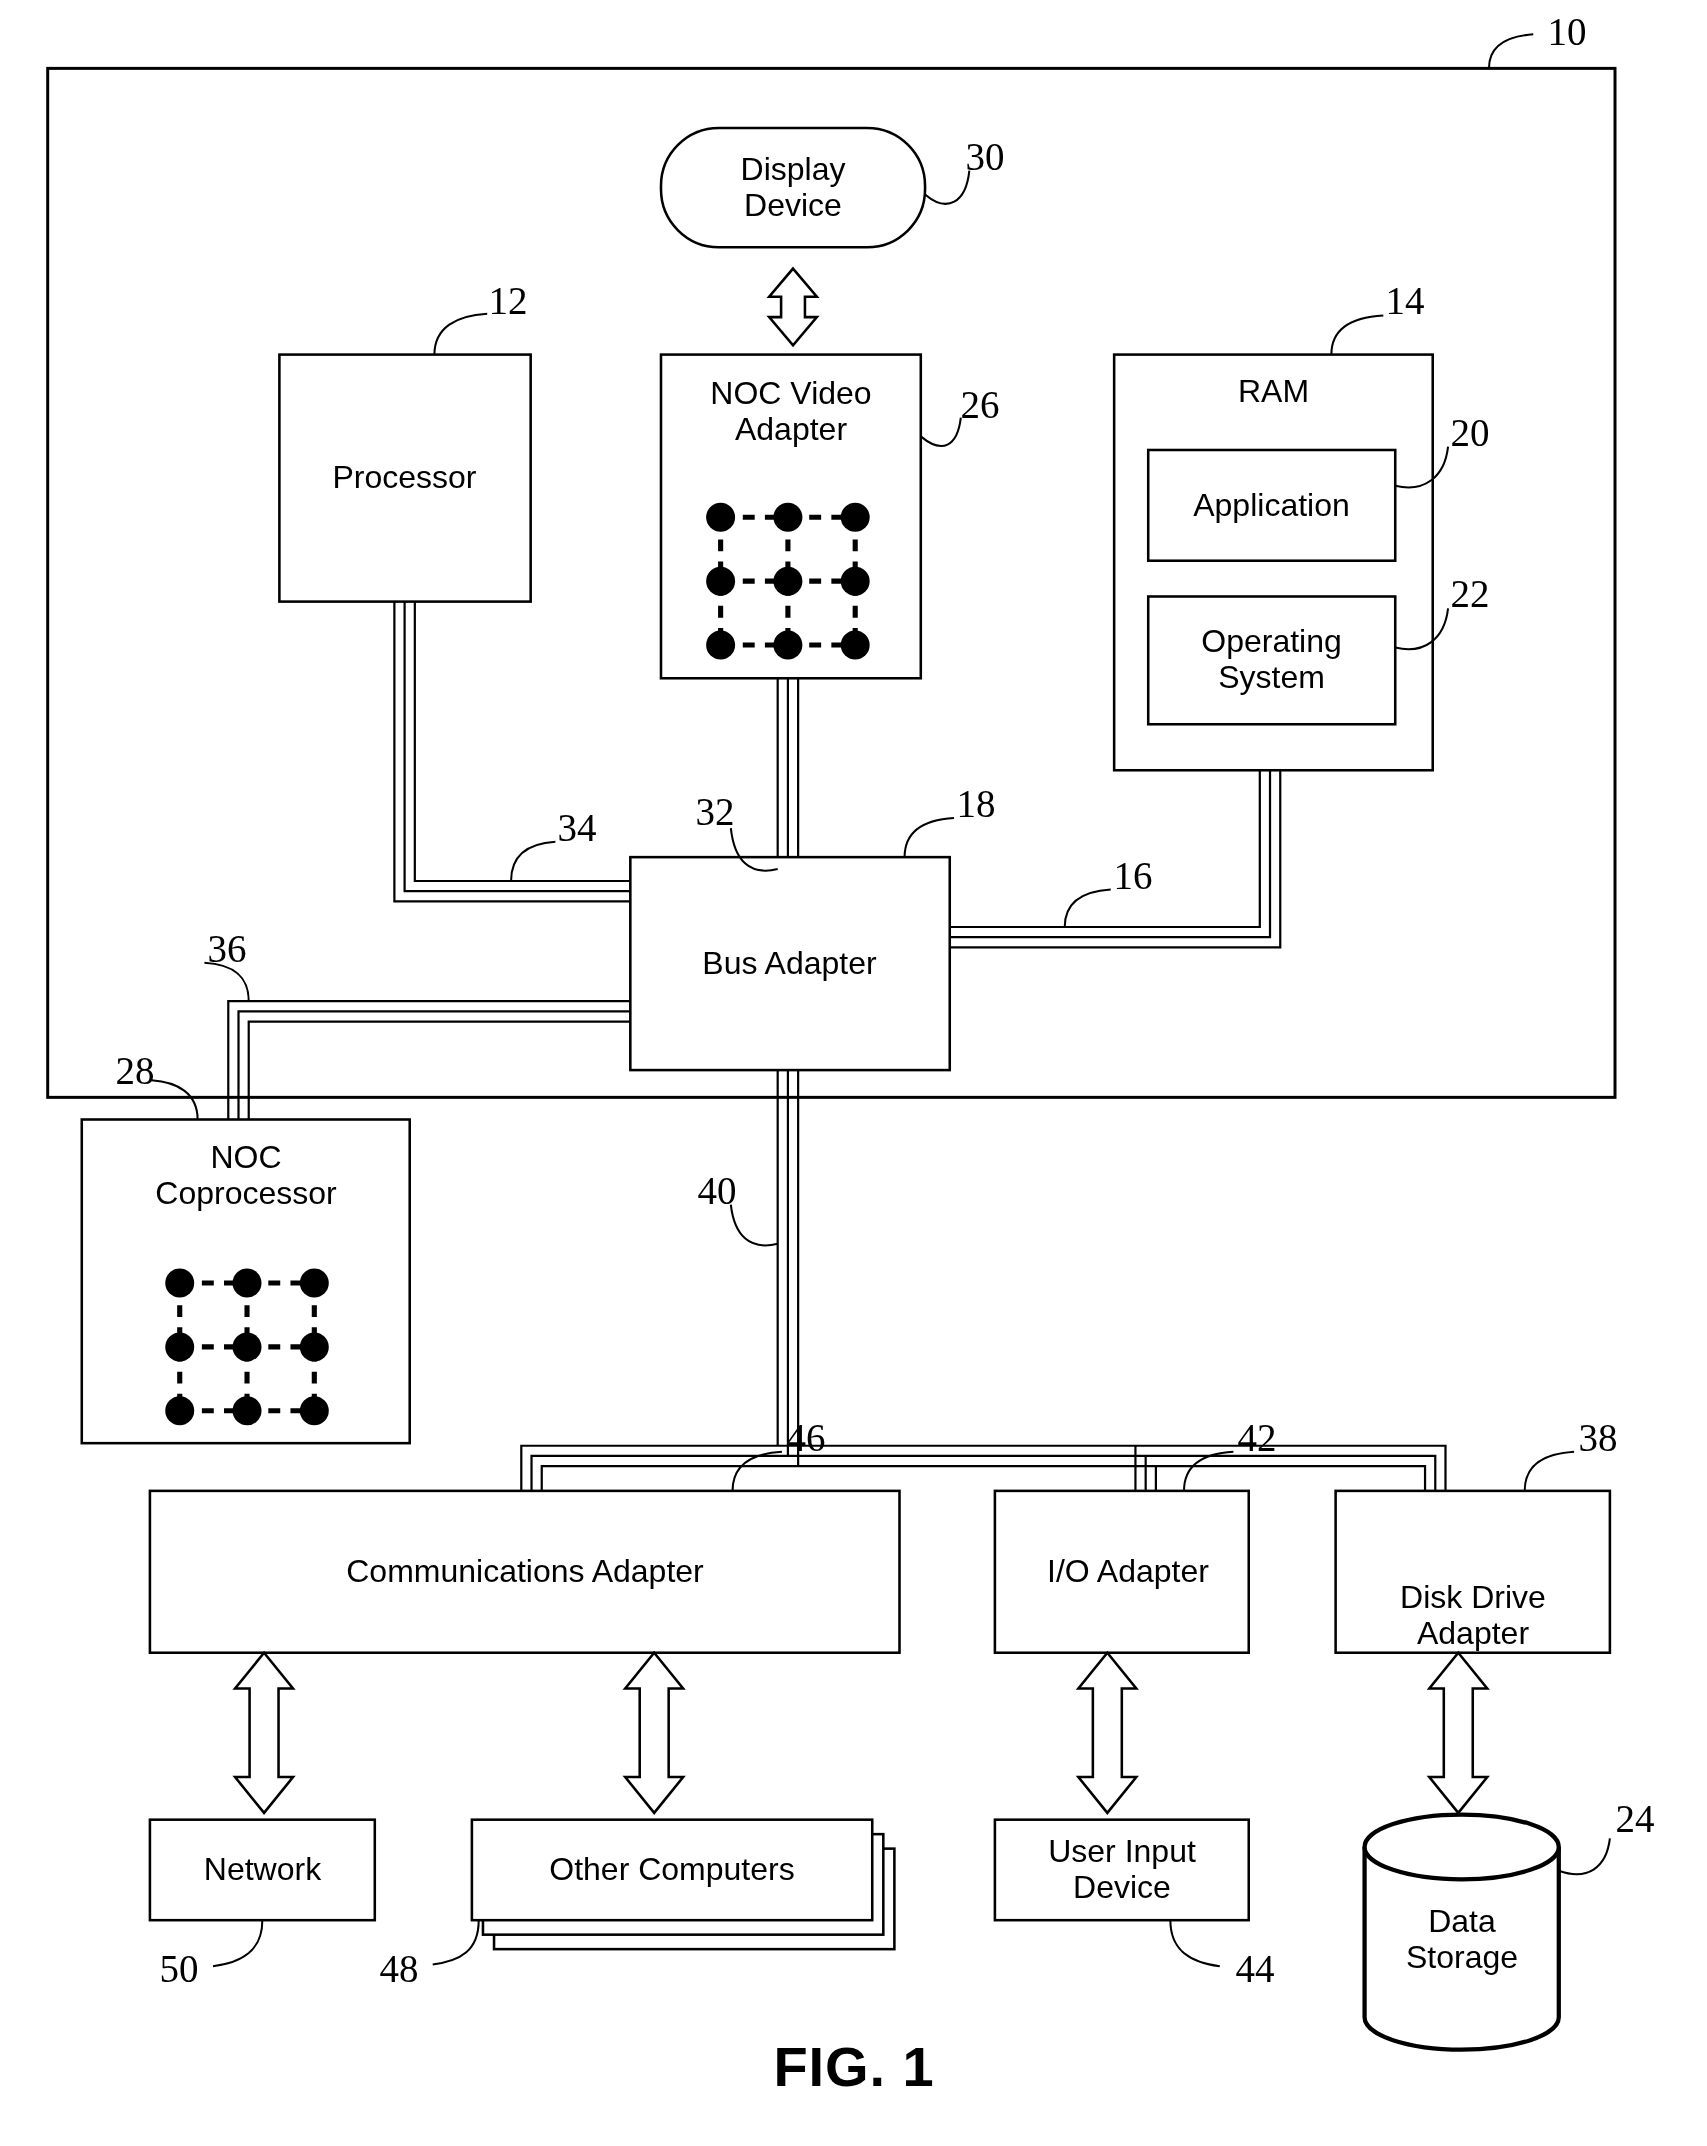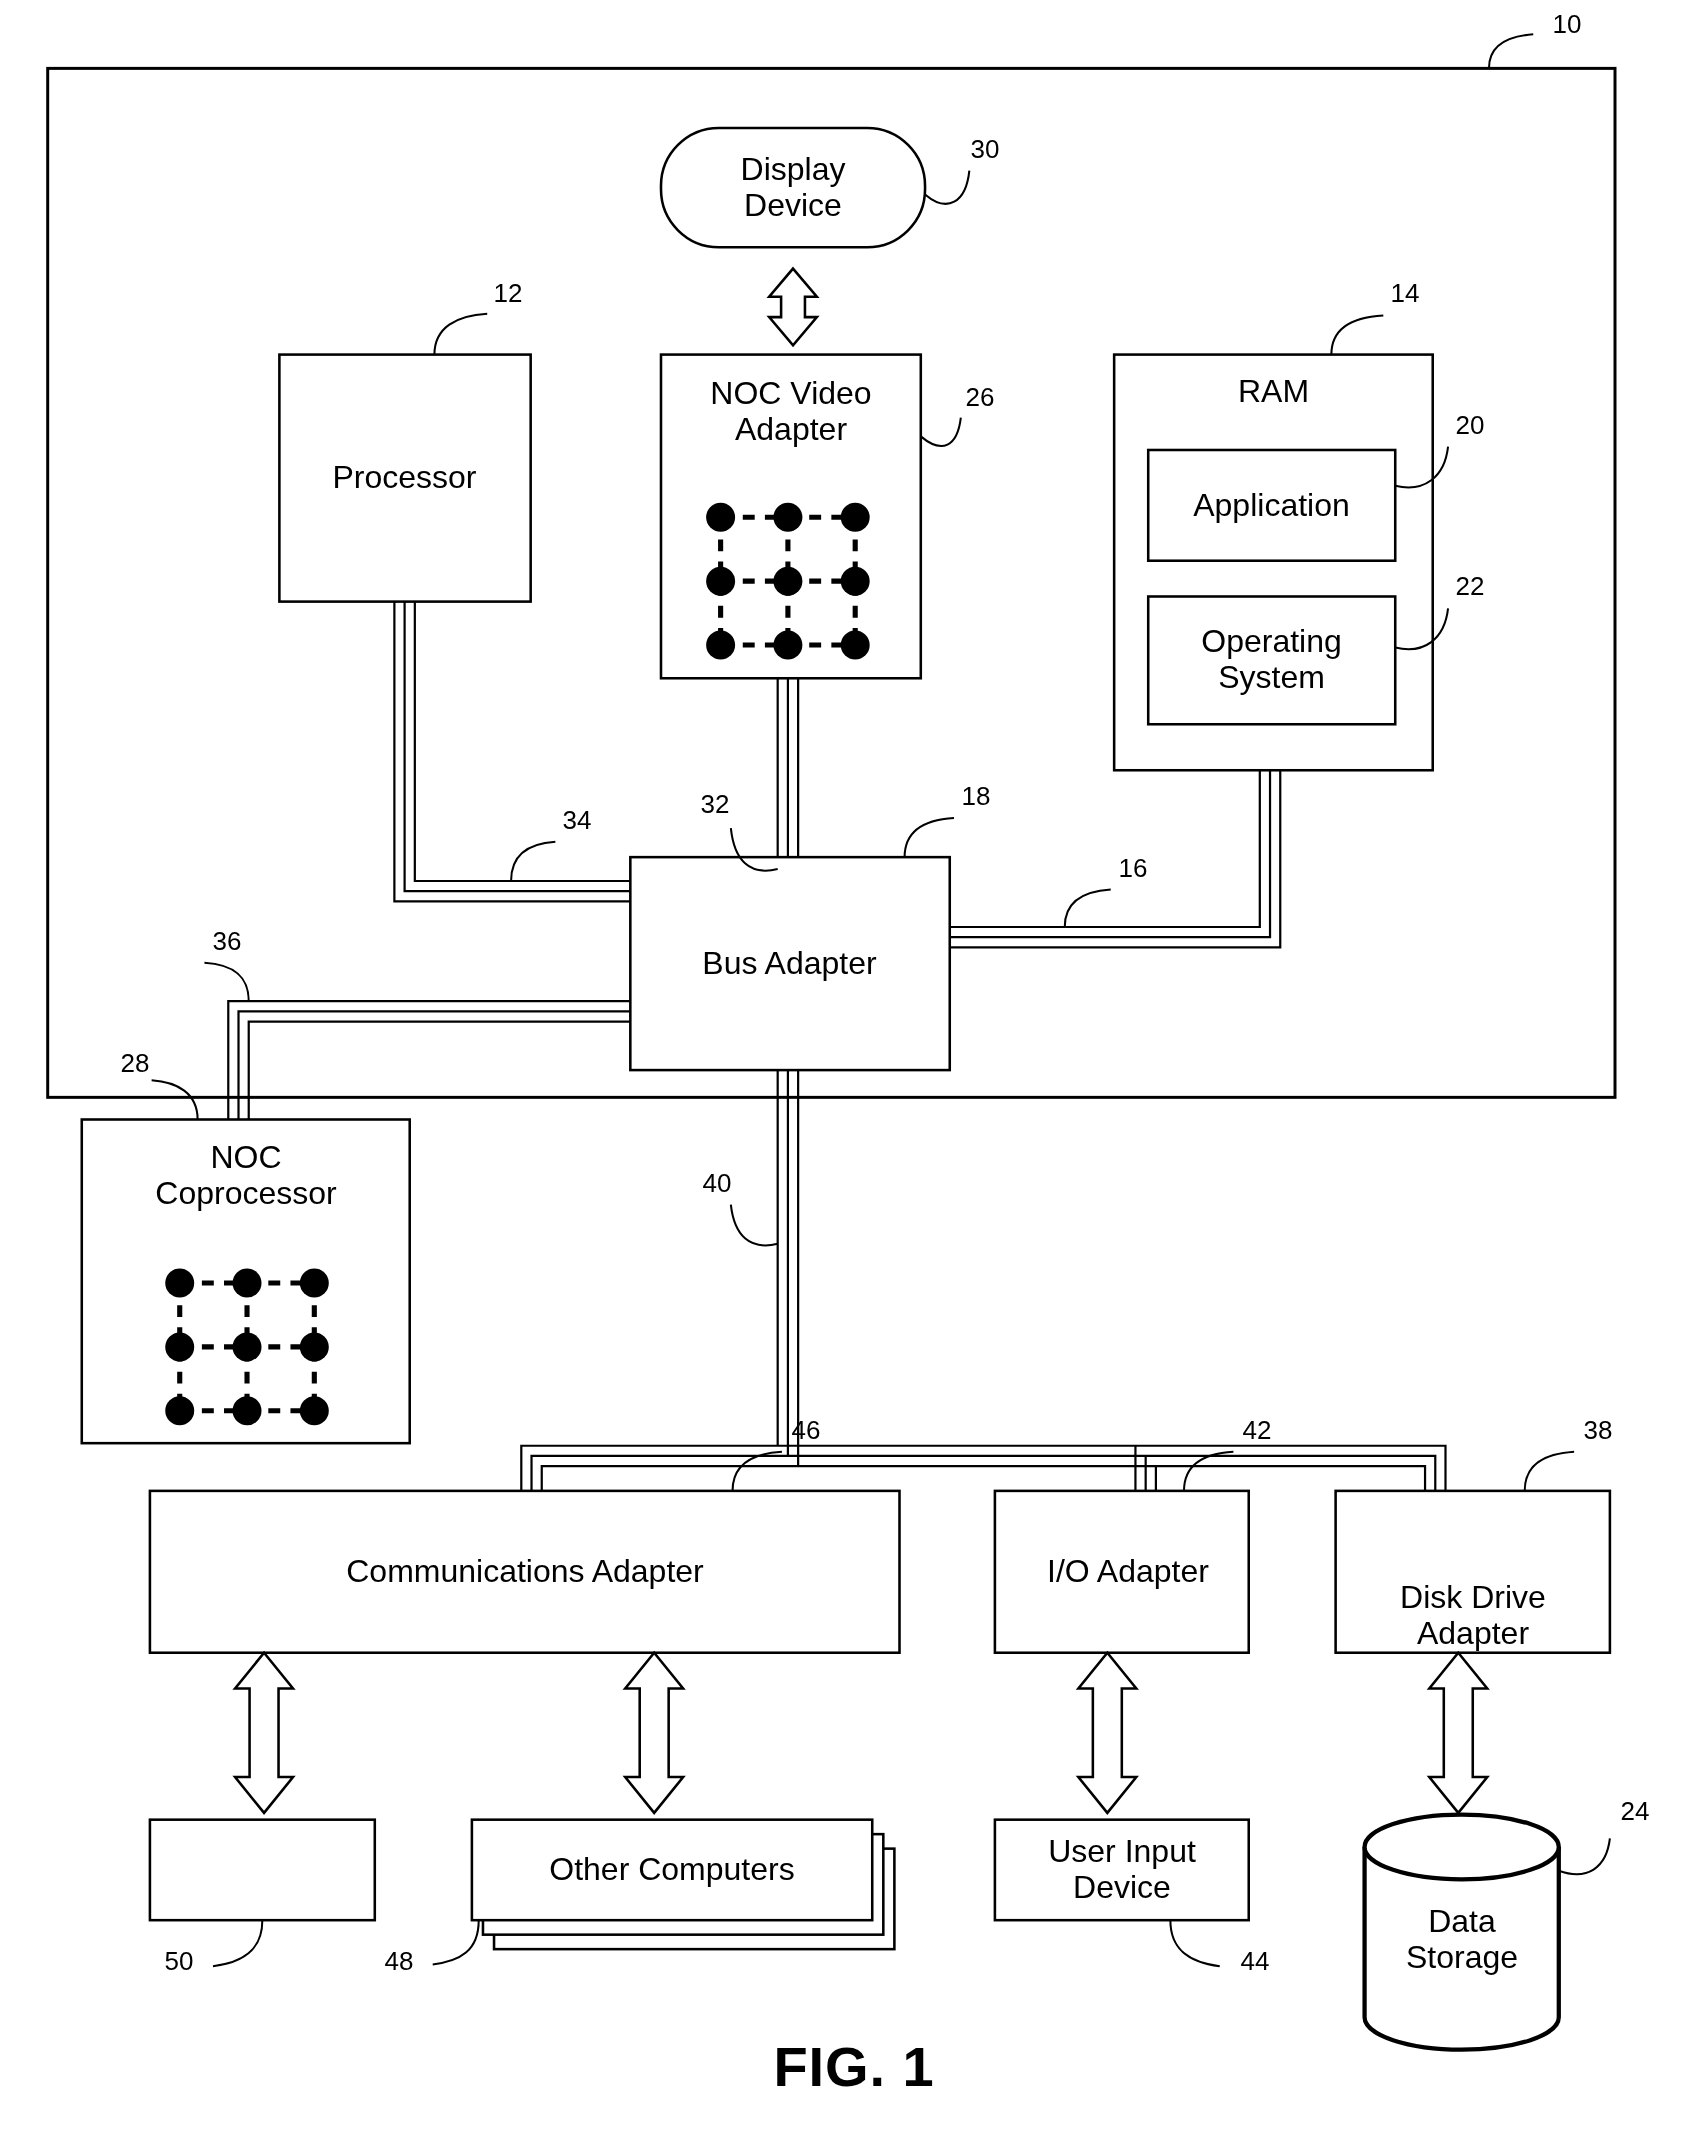--- a/index.html
+++ b/index.html
@@ -3,21 +3,21 @@
 <meta charset="utf-8">
 <style>
   html,body{margin:0;padding:0;background:#fff;}
   body{width:1707px;height:2147px;position:relative;
        font-family:"Liberation Sans", sans-serif;color:#000;}
   #stage{position:absolute;left:0;top:0;width:1707px;height:2147px;}
   svg{position:absolute;left:0;top:0;width:1707px;height:2147px;overflow:visible;}
   .lbl{position:absolute;text-align:center;line-height:1.12;
        font-family:"Liberation Sans", sans-serif;white-space:pre-line;}
   .boxlabel{font-size:32px;}
-  .refnum{font-size:26px;font-family:Liberation Sans, sans-serif;}
+  .refnum{font-size:39px;font-family:Liberation Serif, serif;}
   .figcap{font-size:56px;font-weight:bold;letter-spacing:0.9px;}
   .ctr{display:flex;align-items:center;justify-content:center;}
 </style>
 </head>
 <body>
 
 <div id="stage">
 
 <svg viewBox="0 0 2004 2520" xmlns="http://www.w3.org/2000/svg">
 
@@ -221,20 +221,21 @@
 <div class="lbl boxlabel ctr" style="left:150px;top:1491px;width:750px;height:162px;">Communications Adapter</div>
 <div class="lbl refnum" style="left:772px;top:1416px;width:68px;">46</div>
 
 <div class="lbl boxlabel ctr" style="left:995px;top:1491px;width:266px;height:162px;border-radius:21px;">I/O Adapter</div>
 <div class="lbl refnum" style="left:1223px;top:1416px;width:68px;">42</div>
 
 <div class="lbl boxlabel ctr" style="left:1336px;top:1535px;width:274px;height:162px;">Disk Drive
 Adapter</div>
 <div class="lbl refnum" style="left:1564px;top:1416px;width:68px;">38</div>
 
+<div class="lbl boxlabel ctr" style="left:150px;top:1819px;width:225px;height:101px;">Network</div>
 <div class="lbl refnum" style="left:145px;top:1947px;width:68px;">50</div>
 
 <div class="lbl boxlabel ctr" style="left:472px;top:1819px;width:400px;height:101px;">Other Computers</div>
 <div class="lbl refnum" style="left:365px;top:1947px;width:68px;">48</div>
 
 <div class="lbl boxlabel ctr" style="left:995px;top:1819px;width:254px;height:101px;">User Input
 Device</div>
 <div class="lbl refnum" style="left:1221px;top:1947px;width:68px;">44</div>
 
 <div class="lbl boxlabel ctr" style="left:1365px;top:1889px;width:194px;height:102px;">Data

